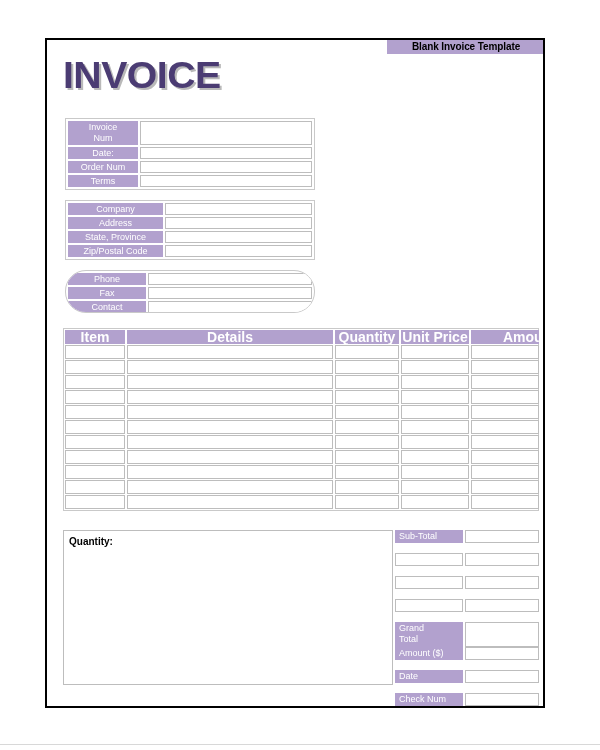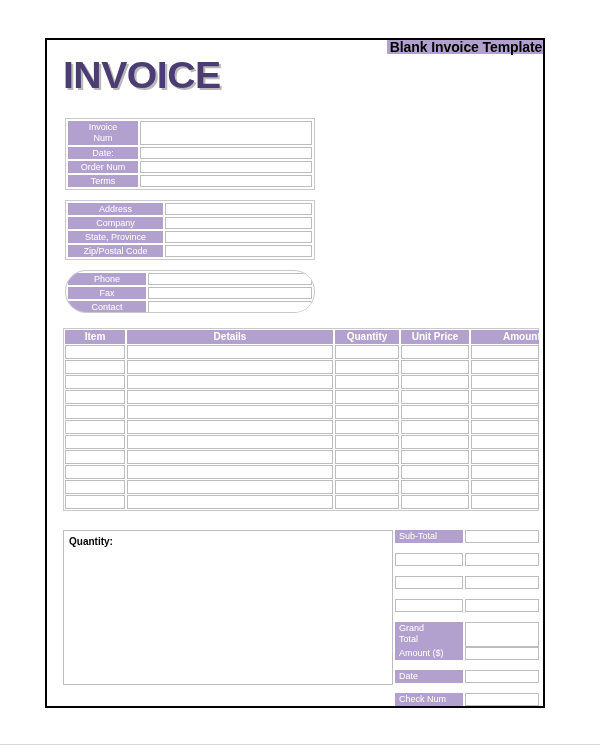--- a/index.html
+++ b/index.html
@@ -39,21 +39,21 @@
 
   
   .banner {
     position: absolute;
     left: 340px;
     top: 0px;
     width: 158px;
     height: 14px;
     background: #b2a1ce;
     color: #000000;
-    font-size: 14px;
+    font-size: 10px;
     font-weight: bold;
     line-height: 14px;
     text-align: center;
     letter-spacing: -0.1px;
     white-space: nowrap;
     box-sizing: border-box;
   }
 
   
   .title {
@@ -138,21 +138,21 @@
     background: #ffffff;
     box-sizing: border-box;
     padding: 1px;
   }
   .irow { display: flex; margin-bottom: 1px; }
   .irow:last-child { margin-bottom: 0; }
 
   .ihead .icell {
     background: #b2a1ce;
     color: #ffffff;
-    font-size: 10px;
+    font-size: 14px;
     font-weight: bold;
     line-height: 14px;
     height: 14px;
     text-align: center;
     border: none;
     white-space: nowrap;
   }
   .icell {
     border: 1px solid #bdbdbd;
     background: #ffffff;
@@ -263,25 +263,25 @@
         <div class="finput"></div>
       </div>
       <div class="frow r3">
         <div class="flabel">Terms</div>
         <div class="finput"></div>
       </div>
     </div>
 
   <div class="fieldblock" id="block-company">
       <div class="frow ">
+        <div class="flabel">Company</div>
+        <div class="finput"></div>
+      </div>
+      <div class="frow ">
         <div class="flabel">Address</div>
-        <div class="finput"></div>
-      </div>
-      <div class="frow ">
-        <div class="flabel">Company</div>
         <div class="finput"></div>
       </div>
       <div class="frow ">
         <div class="flabel">State, Province</div>
         <div class="finput"></div>
       </div>
       <div class="frow ">
         <div class="flabel">Zip/Postal Code</div>
         <div class="finput"></div>
       </div>

